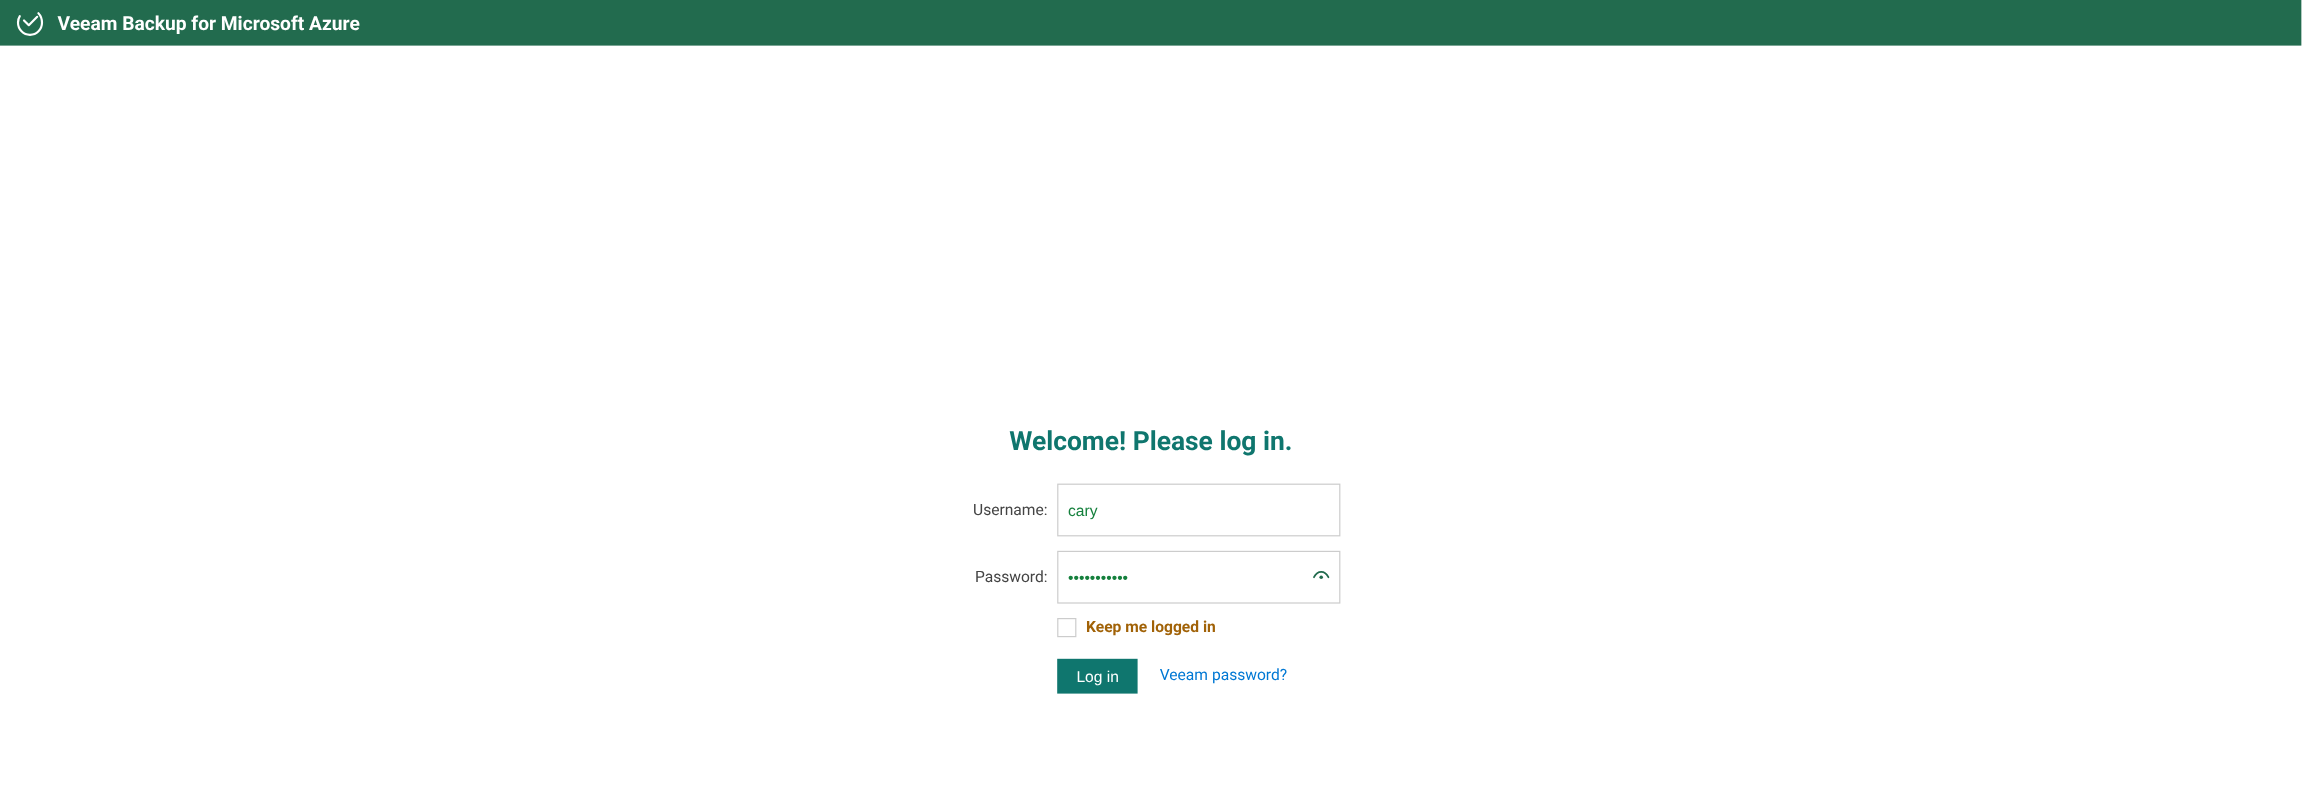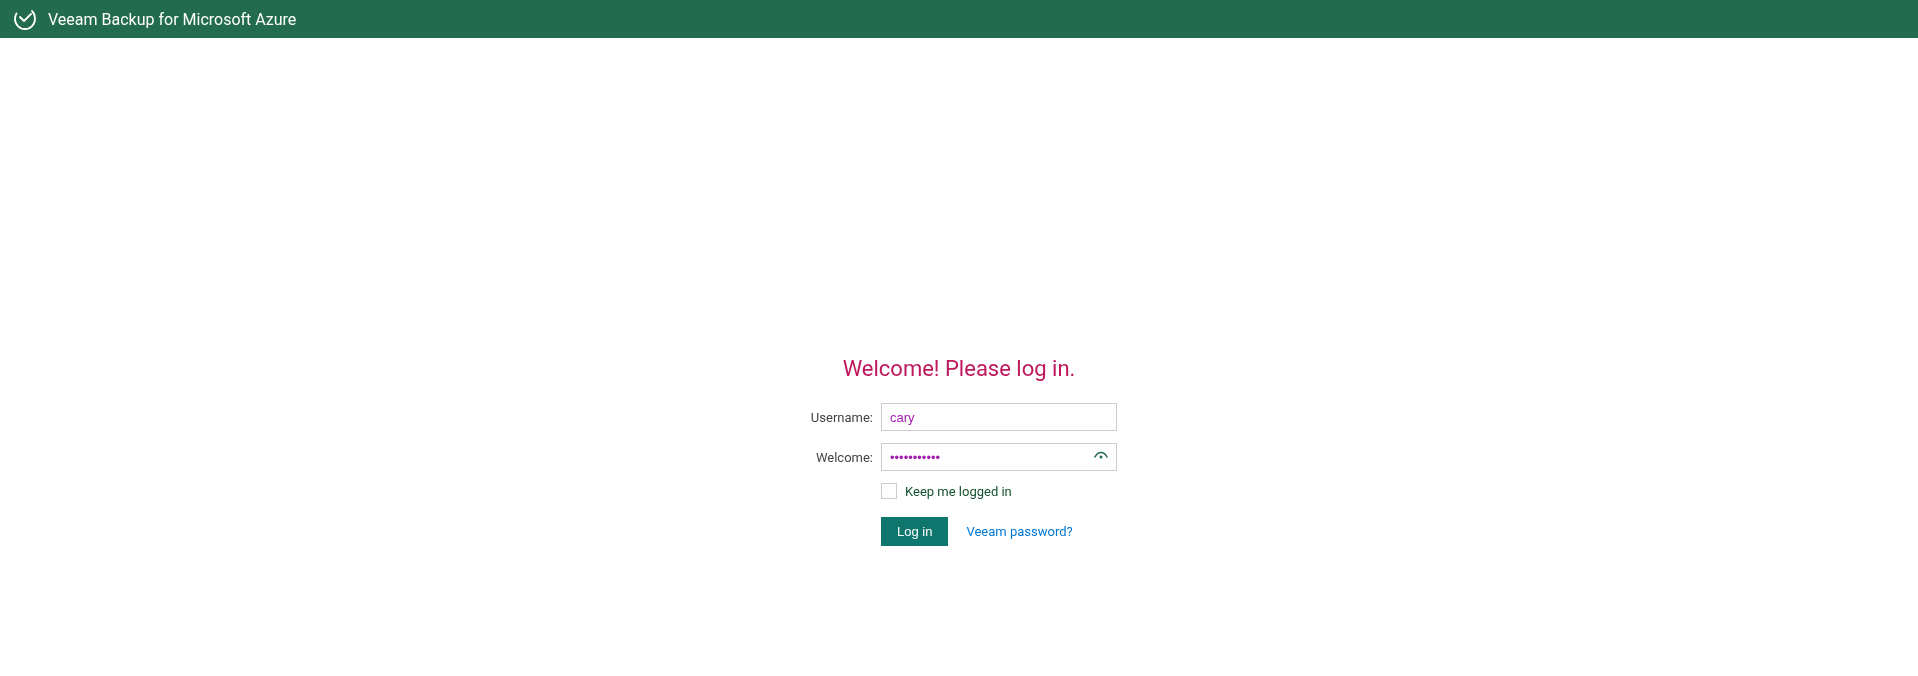--- a/index.html
+++ b/index.html
@@ -25,57 +25,57 @@
       width: 26px;
       height: 26px;
       margin-right: 10px;
       display: flex;
       align-items: center;
       justify-content: center;
     }
     .header-title {
       color: #ffffff;
       font-size: 16px;
-      font-weight: 400;
+      font-weight: 700;
     }
     .login-container {
       display: flex;
       flex-direction: column;
       align-items: center;
       margin-top: 318px;
     }
     .welcome-text {
-      color: #be185d;
+      color: #0f766e;
       font-size: 22px;
-      font-weight: 400;
+      font-weight: 700;
       margin-bottom: 22px;
     }
     .form-row {
       display: flex;
       align-items: center;
       margin-bottom: 12px;
     }
     .form-label {
       width: 72px;
       text-align: right;
       color: #444444;
       font-size: 13px;
       margin-right: 8px;
     }
     .form-input-wrapper {
       position: relative;
       width: 236px;
     }
     .form-input {
       width: 236px;
-      height: 28px;
+      height: 44px;
       border: 1px solid #cccccc;
       padding: 4px 8px;
       font-size: 13px;
-      color: #a21caf;
+      color: #15803d;
       outline: none;
     }
     .password-input {
       padding-right: 30px;
     }
     .eye-icon {
       position: absolute;
       right: 8px;
       top: 50%;
       transform: translateY(-50%);
@@ -93,23 +93,24 @@
     }
     .checkbox {
       width: 16px;
       height: 16px;
       border: 1px solid #cccccc;
       margin-right: 8px;
       cursor: pointer;
       background: #ffffff;
     }
     .checkbox-label {
-      color: #14532d;
+      color: #a16207;
       font-size: 13px;
       cursor: pointer;
+      font-weight: bold;
     }
     .button-row {
       display: flex;
       align-items: center;
       margin-left: 80px;
       width: 236px;
     }
     .login-button {
       background: #0f766e;
       color: #ffffff;
@@ -143,21 +144,21 @@
   <div class="welcome-text">Welcome! Please log in.</div>
 
   <div class="form-row">
     <label class="form-label">Username:</label>
     <div class="form-input-wrapper">
       <input type="text" class="form-input" value="cary" style="">
     </div>
   </div>
 
   <div class="form-row">
-    <label class="form-label">Welcome:</label>
+    <label class="form-label">Password:</label>
     <div class="form-input-wrapper">
       <input type="text" class="form-input password-input" value="•••••••••••" style="">
       <span class="eye-icon">
         <svg width="16" height="16" viewBox="0 0 16 16" fill="none">
           <path d="M 2 8 C 3.5 5 5.5 3.5 8 3.5 C 10.5 3.5 12.5 5 14 8" stroke="#226B4E" stroke-width="1.5" fill="none" stroke-linecap="round"></path>
           <circle cx="8" cy="8" r="1.5" fill="#226B4E"></circle>
         </svg>
       </span>
     </div>
   </div>

